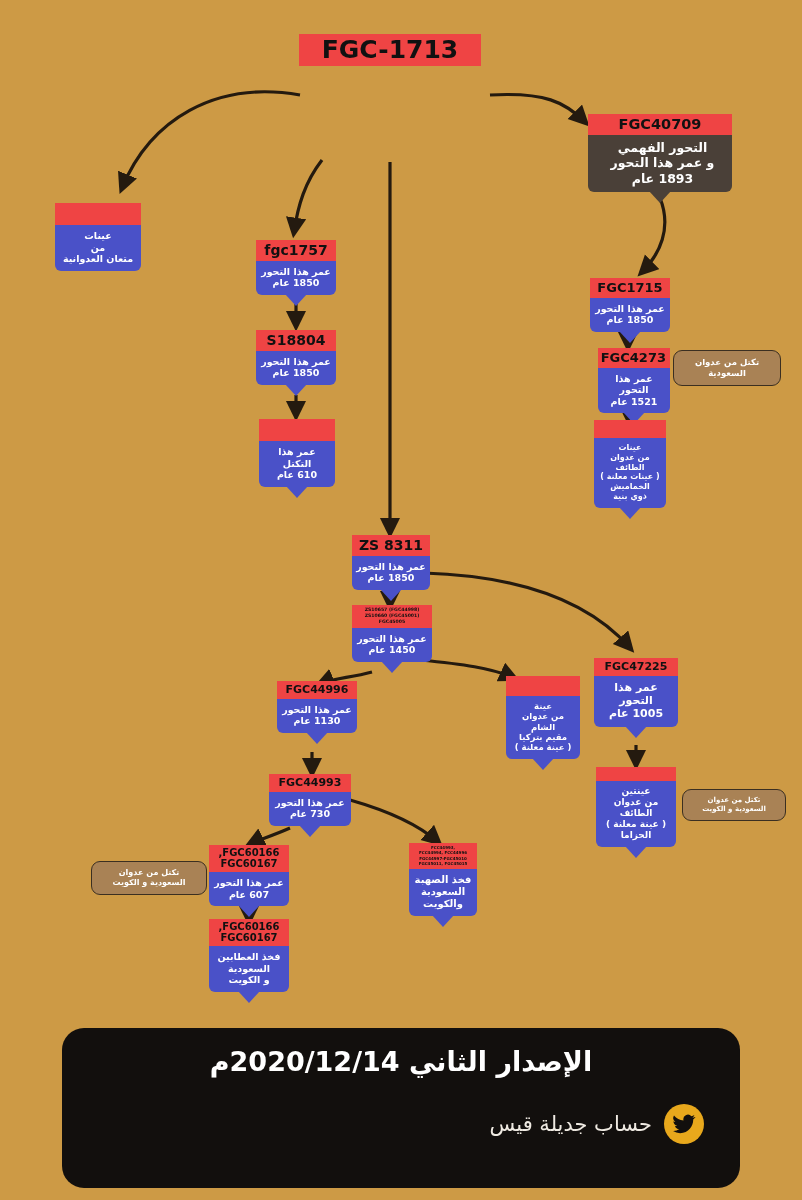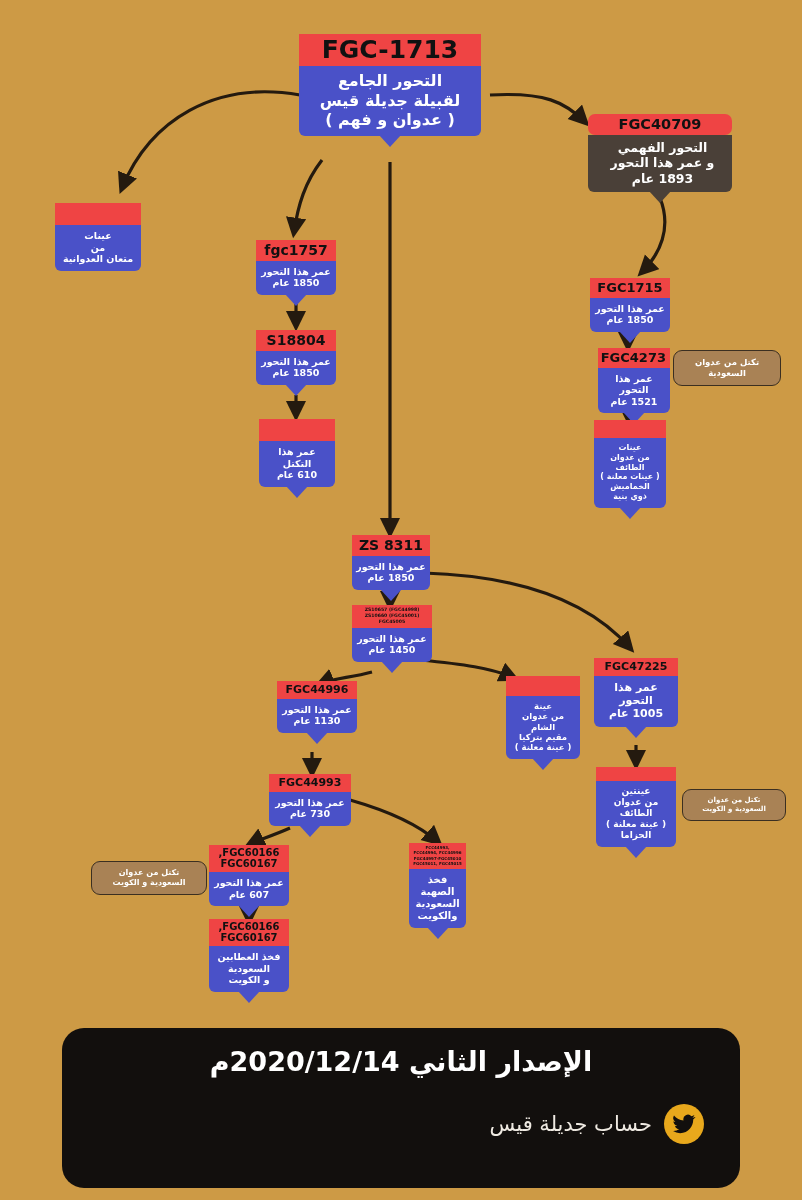--- a/index.html
+++ b/index.html
@@ -135,27 +135,24 @@
       <path d="M290,828 C272,836 258,840 250,844"></path>
 
       <path d="M350,800 C392,812 420,826 438,842"></path>
 
       <path d="M249,908 L249,920"></path>
     </g>
   </svg>
 
   <div class="node" style="left:299px;top:34px;width:182px;">
     <div class="hdr" style="font-size:25px;">FGC-1713</div>
-    <div class="body" style="font-size:16px;white-space:pre-line;">التحور الجامع
-لقبيلة جديلة قيس
-( عدوان و فهم )</div>
   </div>
 
   <div class="node dark" style="left:588px;top:114px;width:144px;">
-    <div class="hdr" style="font-size:14.5px;border-radius:7px;">FGC40709</div>
+    <div class="hdr" style="font-size:14.5px;">FGC40709</div>
     <div class="body" style="font-size:12.5px;white-space:pre-line;padding-left:9px;">التحور الفهمي
 و عمر هذا التحور
 1893 عام</div>
   </div>
 
   <div class="node nopin" style="left:55px;top:203px;width:86px;">
     <div class="hdr blank"></div>
     <div class="body" style="font-size:9.5px;white-space:pre-line;">عينات
 من
 متعان العدوانية</div>
@@ -256,21 +253,21 @@
   </div>
 
   <div class="node" style="left:209px;top:919px;width:80px;">
     <div class="hdr" style="font-size:10px;white-space:pre-line;">FGC60166,
 FGC60167</div>
     <div class="body" style="font-size:9.5px;white-space:pre-line;">فخذ العطابين
 السعودية
 و الكويت</div>
   </div>
 
-  <div class="node" style="left:409px;top:843px;width:57px;">
+  <div class="node" style="left:409px;top:843px;width:68px;">
     <div class="hdr tiny" style="white-space:pre-line;font-size:4px;">FCC44993,
 FCC44994, FCC44996
 FGC44997-FGC45010
 FGC45011, FGC45015</div>
     <div class="body" style="font-size:10px;white-space:pre-line;">فخذ الصهبة
 السعودية
 والكويت</div>
   </div>
 
 

